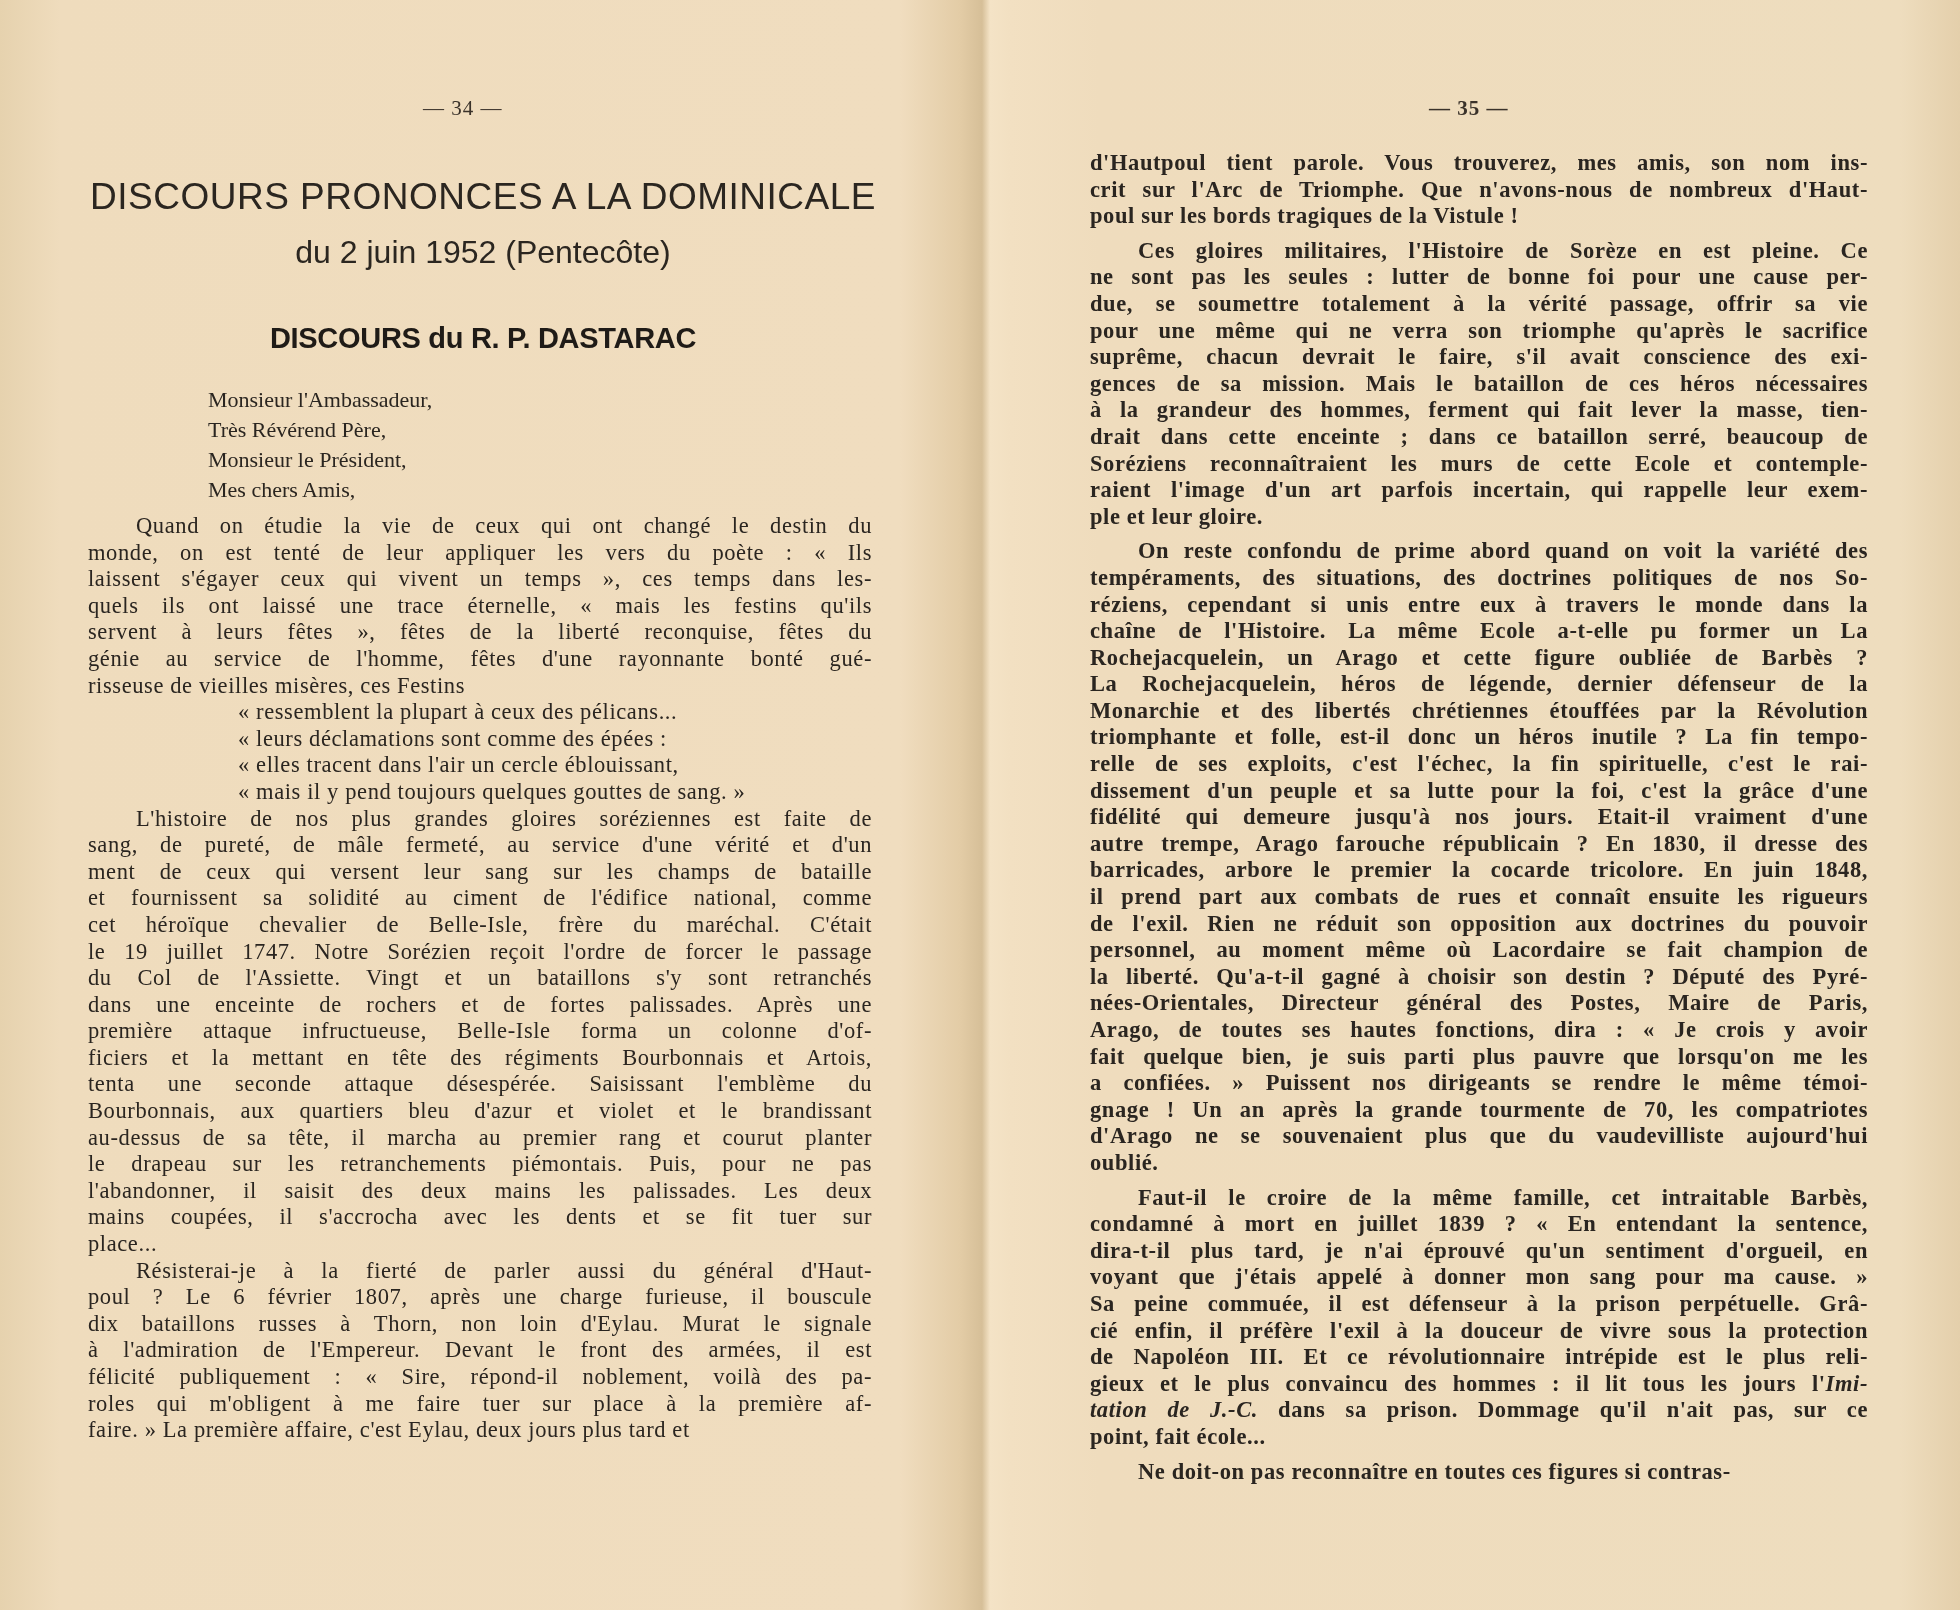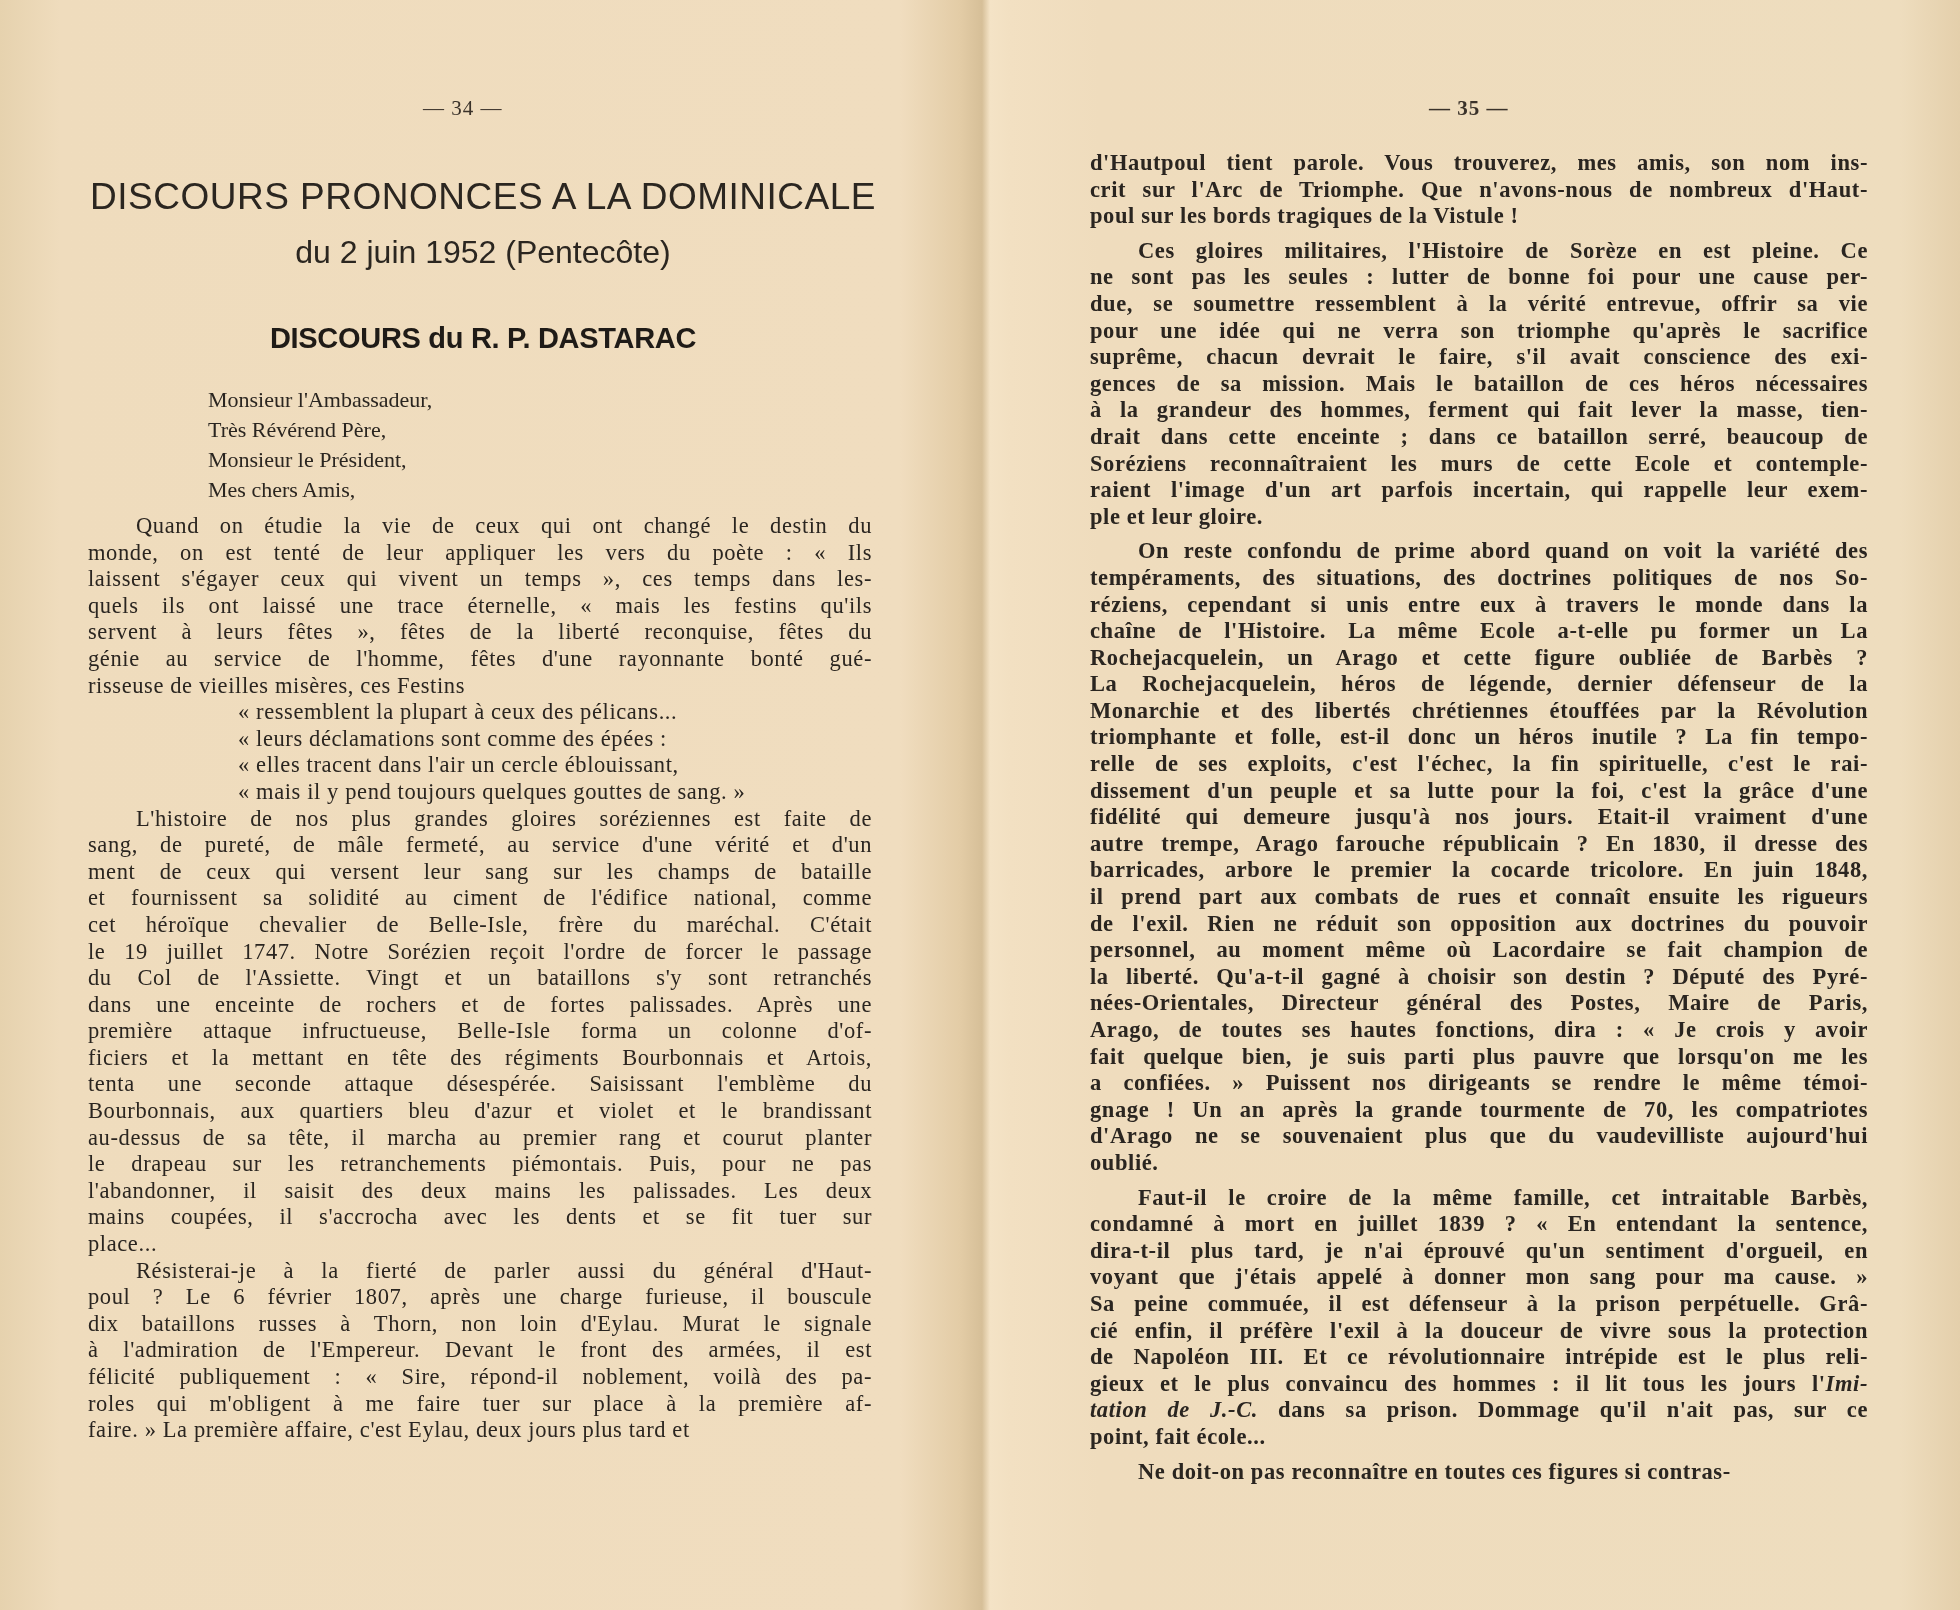--- a/index.html
+++ b/index.html
@@ -130,22 +130,22 @@
     <div class="body-block right-body" id="right-body" style="top:150px;">
         <div>
           <span class="line">d'Hautpoul tient parole. Vous trouverez, mes amis, son nom ins-</span>
           <span class="line">crit sur l'Arc de Triomphe. Que n'avons-nous de nombreux d'Haut-</span>
           <span class="line last">poul sur les bords tragiques de la Vistule !</span>
         </div>
         <div class="gap"></div>
         <div>
           <span class="line indent">Ces gloires militaires, l'Histoire de Sorèze en est pleine. Ce</span>
           <span class="line">ne sont pas les seules : lutter de bonne foi pour une cause per-</span>
-          <span class="line">due, se soumettre ressemblent à la vérité entrevue, offrir sa vie</span>
-          <span class="line">pour une idée qui ne verra son triomphe qu'après le sacrifice</span>
+          <span class="line">due, se soumettre totalement à la vérité passage, offrir sa vie</span>
+          <span class="line">pour une même qui ne verra son triomphe qu'après le sacrifice</span>
           <span class="line">suprême, chacun devrait le faire, s'il avait conscience des exi-</span>
           <span class="line">gences de sa mission. Mais le bataillon de ces héros nécessaires</span>
           <span class="line">à la grandeur des hommes, ferment qui fait lever la masse, tien-</span>
           <span class="line">drait dans cette enceinte ; dans ce bataillon serré, beaucoup de</span>
           <span class="line">Soréziens reconnaîtraient les murs de cette Ecole et contemple-</span>
           <span class="line">raient l'image d'un art parfois incertain, qui rappelle leur exem-</span>
           <span class="line last">ple et leur gloire.</span>
         </div>
         <div class="gap"></div>
         <div>

